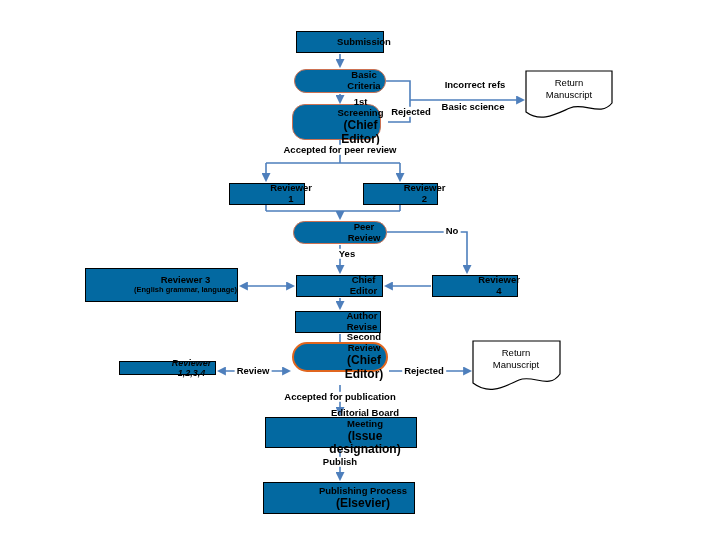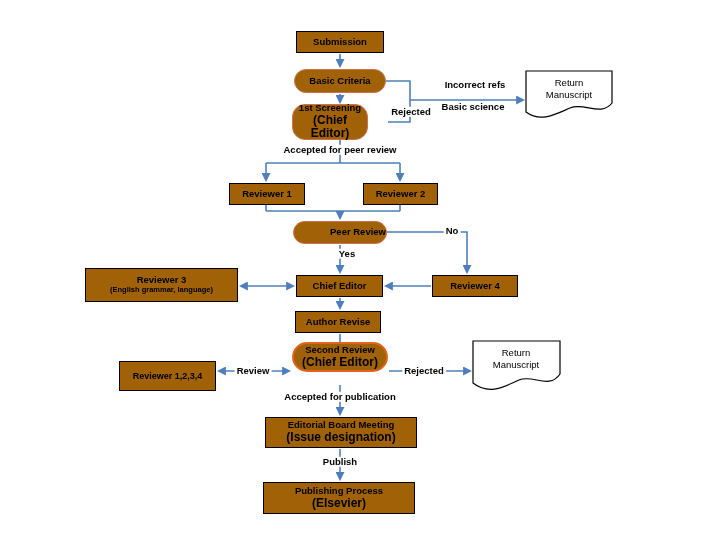--- a/index.html
+++ b/index.html
@@ -11,23 +11,23 @@
   }
   html,body{margin:0;padding:0;background:var(--bg);}
   body{font-family:"Liberation Sans", sans-serif;}
   .canvas{position:relative;width:720px;height:540px;background:var(--bg);overflow:hidden;}
   svg.connectors{position:absolute;left:0;top:0;z-index:1;}
   .conn{stroke:var(--blue);stroke-width:1.6;fill:none;}
   .docshape{fill:#ffffff;stroke:var(--ink);stroke-width:1.2;}
   .ah-head{fill:var(--blue);}
   .node{
     position:absolute;z-index:2;box-sizing:border-box;
-    background:#a16207;border:1.2px solid var(--ink);
+    background:#0369a1;border:1.2px solid var(--ink);
     display:flex;flex-direction:column;align-items:center;justify-content:center;
-    text-align:center;font-weight:bold;font-size:9.5px;color:var(--ink);line-height:1.15;
+    text-align:center;font-weight:bold;font-size:9.5px;color:var(--ink);line-height:1.15;padding-left:48px;
   }
   .node.rounded{border:1.6px solid var(--orange);border-radius:13px;}
   .node.rounded-strong{border:2.4px solid var(--orange2);border-radius:15px;}
   .node .sub{font-size:12px;font-weight:bold;}
   .node .sub.small{font-size:7.5px;}
   .elabel{
     position:absolute;z-index:3;transform:translate(-50%,-50%);
     background:#ffffff;padding:0 2px;white-space:nowrap;
     font-weight:bold;font-size:9.5px;color:var(--ink);line-height:1.1;
   }
@@ -88,21 +88,21 @@
   </svg>
 
   <div class="node" style="left:296px;top:31px;width:88px;height:22px;">
     <span>Submission</span>
   </div>
 
   <div class="node rounded" style="left:294px;top:69px;width:92px;height:24px;">
     <span>Basic Criteria</span>
   </div>
 
-  <div class="node rounded" style="left:292px;top:104px;width:76px;height:36px;">
+  <div class="node rounded" style="left:292px;top:104px;width:89px;height:36px;">
     <span>1st Screening</span>
     <span class="sub">(Chief Editor)</span>
   </div>
 
   <div class="node" style="left:229px;top:183px;width:76px;height:22px;">
     <span>Reviewer 1</span>
   </div>
 
   <div class="node" style="left:363px;top:183px;width:75px;height:22px;">
     <span>Reviewer 2</span>
@@ -122,21 +122,21 @@
   </div>
 
   <div class="node" style="left:432px;top:275px;width:86px;height:22px;">
     <span>Reviewer 4</span>
   </div>
 
   <div class="node" style="left:295px;top:311px;width:86px;height:22px;">
     <span>Author Revise</span>
   </div>
 
-  <div class="node" style="left:119px;top:361px;width:97px;height:30px;font-size:9px;">
+  <div class="node" style="left:119px;top:361px;width:97px;height:14px;font-size:9px;font-style:italic;">
     <span>Reviewer 1,2,3,4</span>
   </div>
 
   <div class="node rounded-strong" style="left:292px;top:342px;width:96px;height:30px;">
     <span>Second Review</span>
     <span class="sub">(Chief Editor)</span>
   </div>
 
   <div class="node" style="left:263px;top:482px;width:152px;height:32px;">
     <span>Publishing Process</span>

